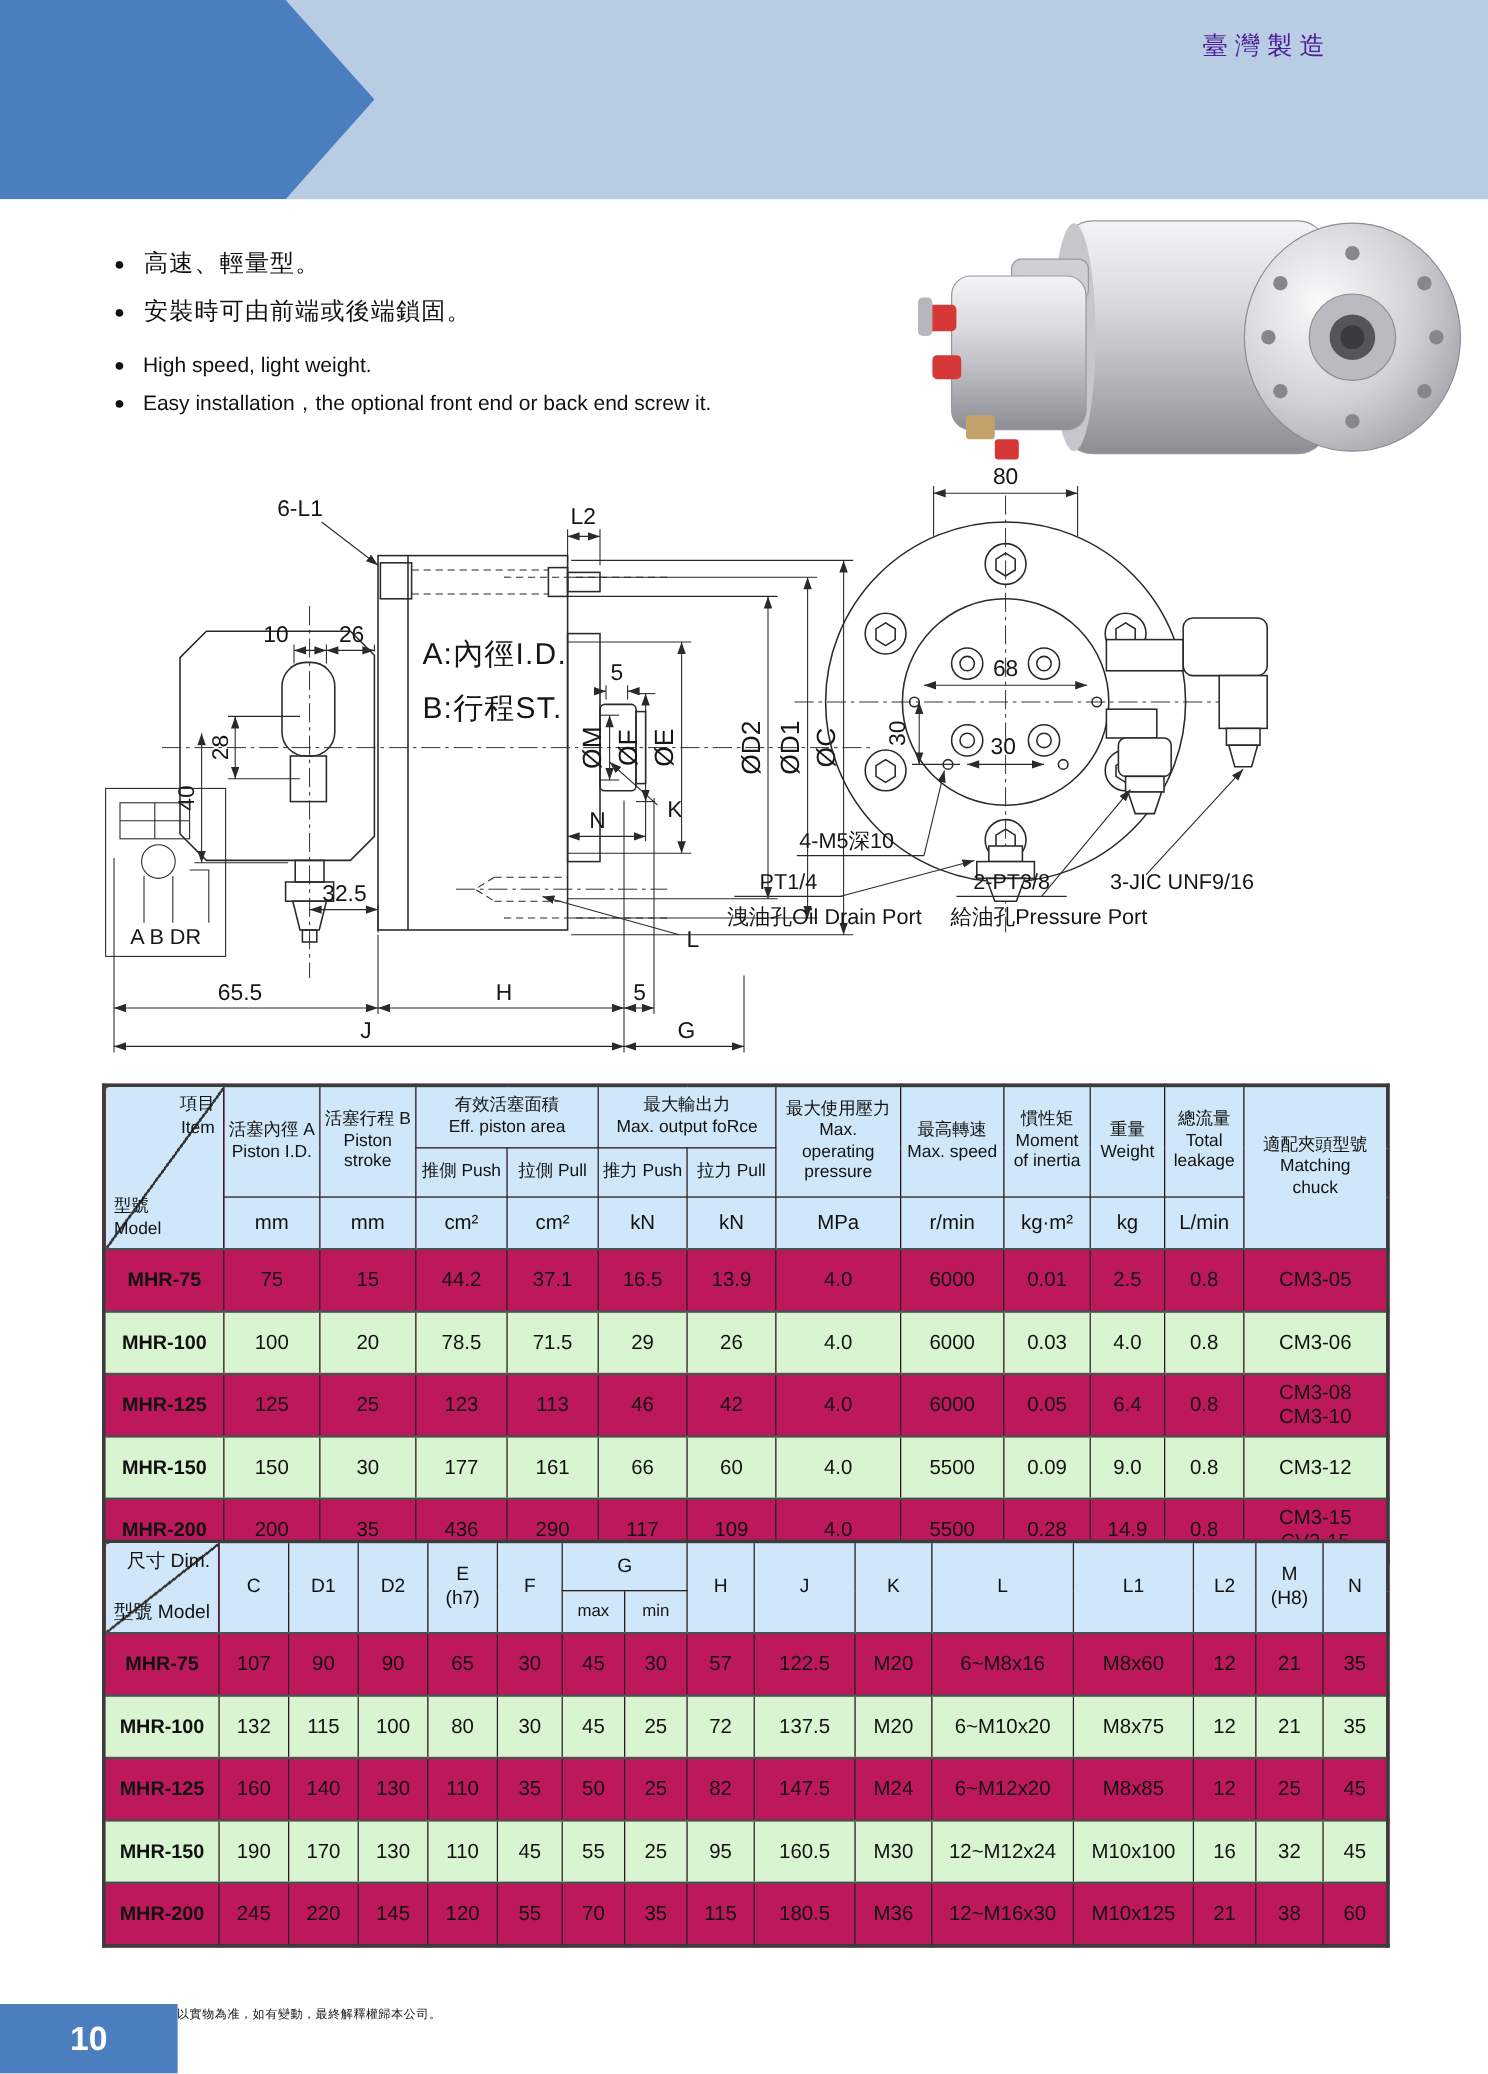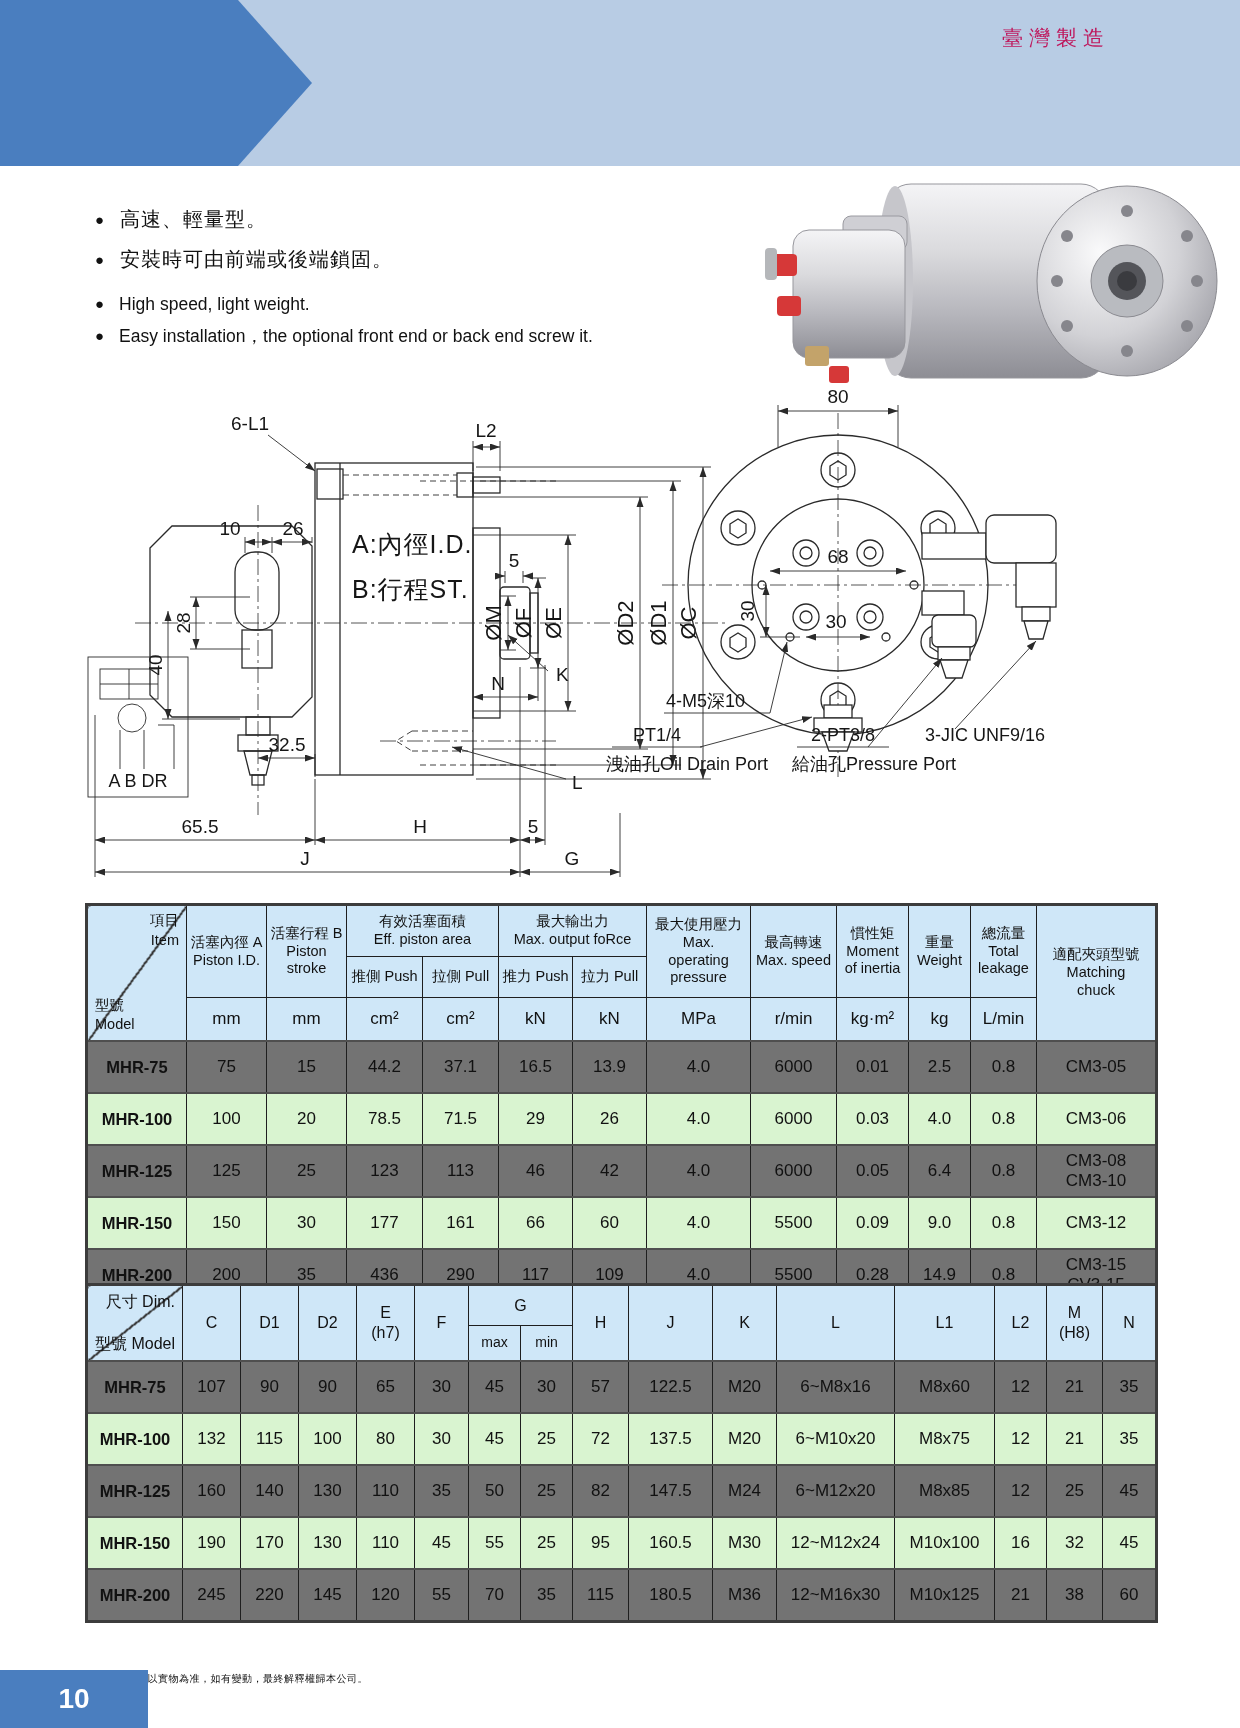--- a/index.html
+++ b/index.html
@@ -6,21 +6,21 @@
   body{width:1240px;height:1728px;position:relative;background:#fff;
        font-family:"Liberation Sans",sans-serif;color:#111;overflow:hidden;}
 
   
   .banner{position:absolute;left:0;top:0;width:1240px;height:166px;background:#b8cce4;}
   .banner .arrow{position:absolute;left:0;top:0;width:312px;height:166px;background:#4a7ebf;
        clip-path:polygon(0 0,238px 0,312px 50%,238px 100%,0 100%);}
   .series{position:absolute;left:52px;top:30px;font-size:64px;font-weight:600;letter-spacing:2px;color:#0c0c0c;}
   .title-zh{position:absolute;left:240px;width:700px;top:28px;text-align:center;font-size:44px;letter-spacing:7px;color:#0c0c0c;}
   .title-en{position:absolute;left:240px;width:700px;top:95px;text-align:center;font-size:28px;color:#0c0c0c;}
-  .made-in{position:absolute;right:130px;top:24px;font-size:21px;letter-spacing:6px;color:#be185d;font-family:Liberation Mono, monospace;}
+  .made-in{position:absolute;right:130px;top:24px;font-size:21px;letter-spacing:6px;color:#4c1d95;font-family:Liberation Mono, monospace;}
 
   
   .feat{position:absolute;left:95px;list-style:none;margin:0;padding:0;}
   .feat-zh{top:206px;}
   .feat-en{top:294px;}
   .feat li{display:flex;align-items:baseline;}
   .feat-zh li{font-size:20px;margin-bottom:13px;letter-spacing:1px;}
   .feat-en li{font-size:17.5px;margin-bottom:9px;}
   .feat .blt{font-size:15px;margin-right:15px;transform:translateY(-1px);}
 
@@ -34,21 +34,21 @@
   .d{stroke:#2a2a2a;stroke-width:0.9;fill:none;}
   .dsh{stroke-dasharray:6 4;}
   .ctr{stroke-dasharray:16 4 3 4;stroke-width:0.8;}
   text{fill:#161616;}
   .dt{font-size:19px;}
   .db{font-size:22px;}
   .ab{font-size:25px;letter-spacing:1px;}
   .pt{font-size:18px;}
 
   
-  table{border-collapse:collapse;table-layout:fixed;width:1070px;background:#737373;}
+  table{border-collapse:collapse;table-layout:fixed;width:1070px;background:#be185d;}
   .tbl{position:absolute;left:85px;}
   .spec{top:903px;}
   .dims{top:1283px;}
   table{border:3px solid #3c3c3c;}
   th,td{border:1px solid #1f1f1f;text-align:center;vertical-align:middle;white-space:pre-line;padding:2px 1px;}
   thead th{background:#cfe7f8;font-size:14.5px;font-weight:normal;line-height:1.22;}
   .units th{font-size:17px;height:38px;}
   .h2 th{height:36px;}
   tbody td{border-top:2px solid #4f4f4f;font-size:17px;height:46px;line-height:1.15;}
   tbody td.model{font-weight:bold;font-size:16.5px;}

